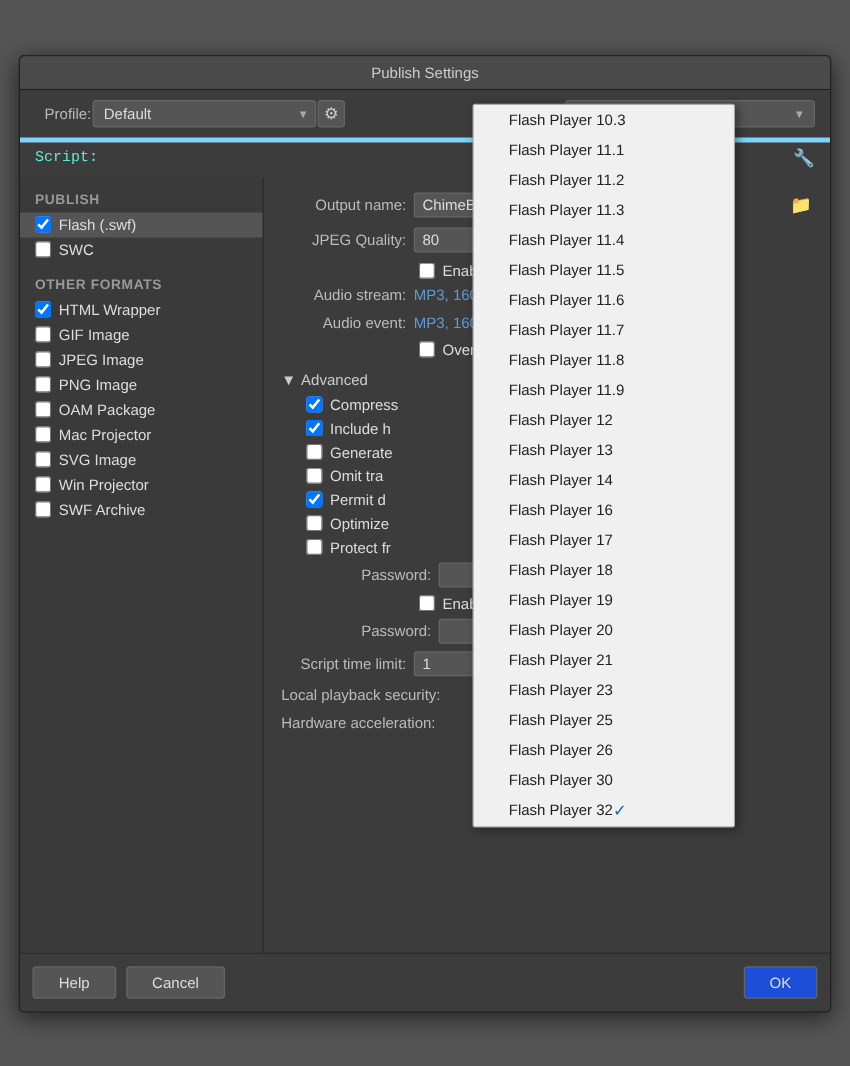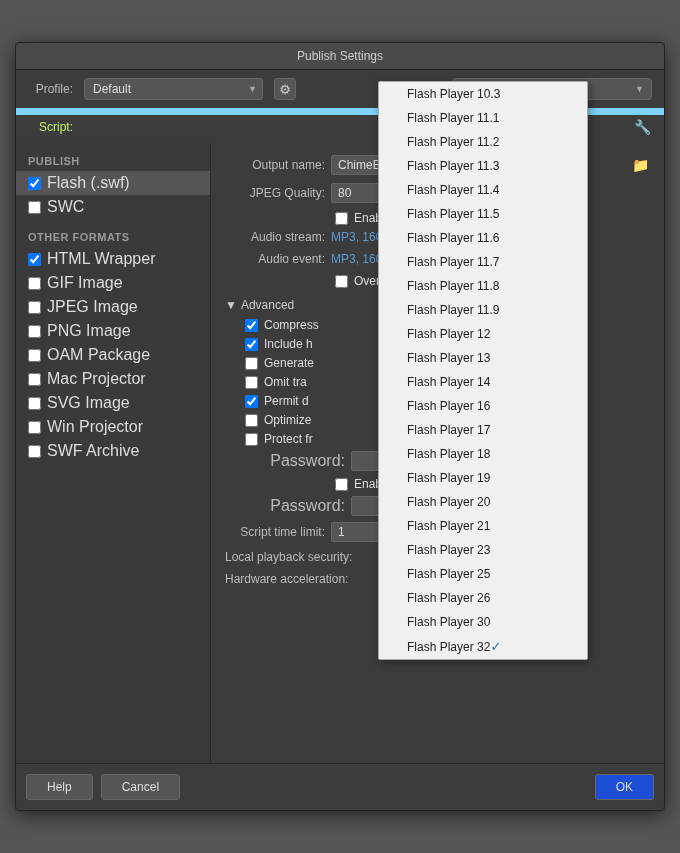--- a/index.html
+++ b/index.html
@@ -31,22 +31,22 @@
       text-align: center;
       font-size: 12px;
       color: #ccc;
       border-radius: 4px 4px 0 0;
     }
 
     .header-row {
       display: flex;
       align-items: center;
       padding: 8px 12px;
-      gap: 11px;
-      border-bottom: 7px solid #7dd3fc;
+      gap: 1px;
+      border-bottom: 4px solid #7dd3fc;
     }
 
     .header-row label {
       color: #bbb;
       min-width: 45px;
       text-align: right;
     }
 
     .profile-select {
       background: #555;
@@ -130,23 +130,24 @@
     }
 
     .script-row {
       display: flex;
       align-items: center;
       padding: 4px 12px 8px;
       gap: 8px;
     }
 
     .script-row label {
-      color: #bef264;
+      color: #5eead4;
       min-width: 45px;
       text-align: right;
+      font-family: Liberation Mono, monospace;
     }
 
     .script-icon-btn {
       background: none;
       border: none;
       color: #ccc;
       cursor: pointer;
       font-size: 14px;
       margin-left: auto;
     }
@@ -185,21 +186,21 @@
     }
 
     .sidebar-item input[type="checkbox"] {
       width: 13px;
       height: 13px;
       cursor: pointer;
     }
 
     .sidebar-item span {
       color: #ddd;
-      font-size: 16px;
+      font-size: 12px;
     }
 
     .content-area {
       flex: 1;
       padding: 12px 14px;
     }
 
     .field-row {
       display: flex;
       align-items: center;
@@ -267,21 +268,21 @@
       display: flex;
       align-items: center;
       gap: 6px;
       margin-bottom: 6px;
     }
 
     .password-label {
       color: #bbb;
       min-width: 120px;
       text-align: right;
-      font-size: 16px;
+      font-size: 12px;
     }
 
     .password-input {
       background: #555;
       border: 1px solid #666;
       color: #ddd;
       padding: 2px 6px;
       border-radius: 2px;
       font-size: 12px;
       width: 150px;

